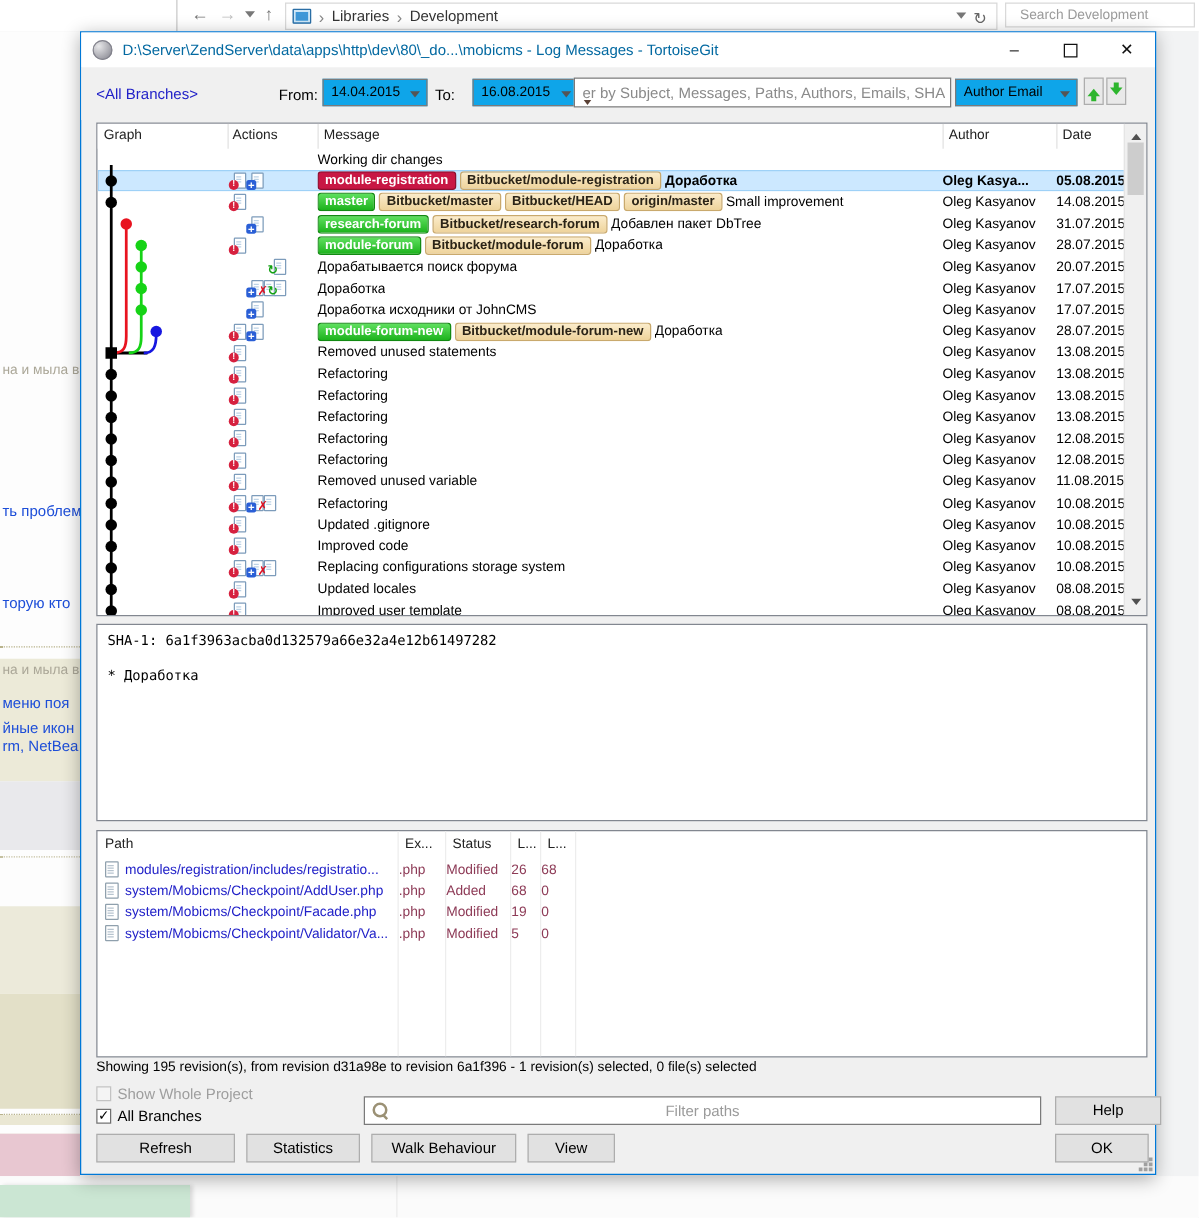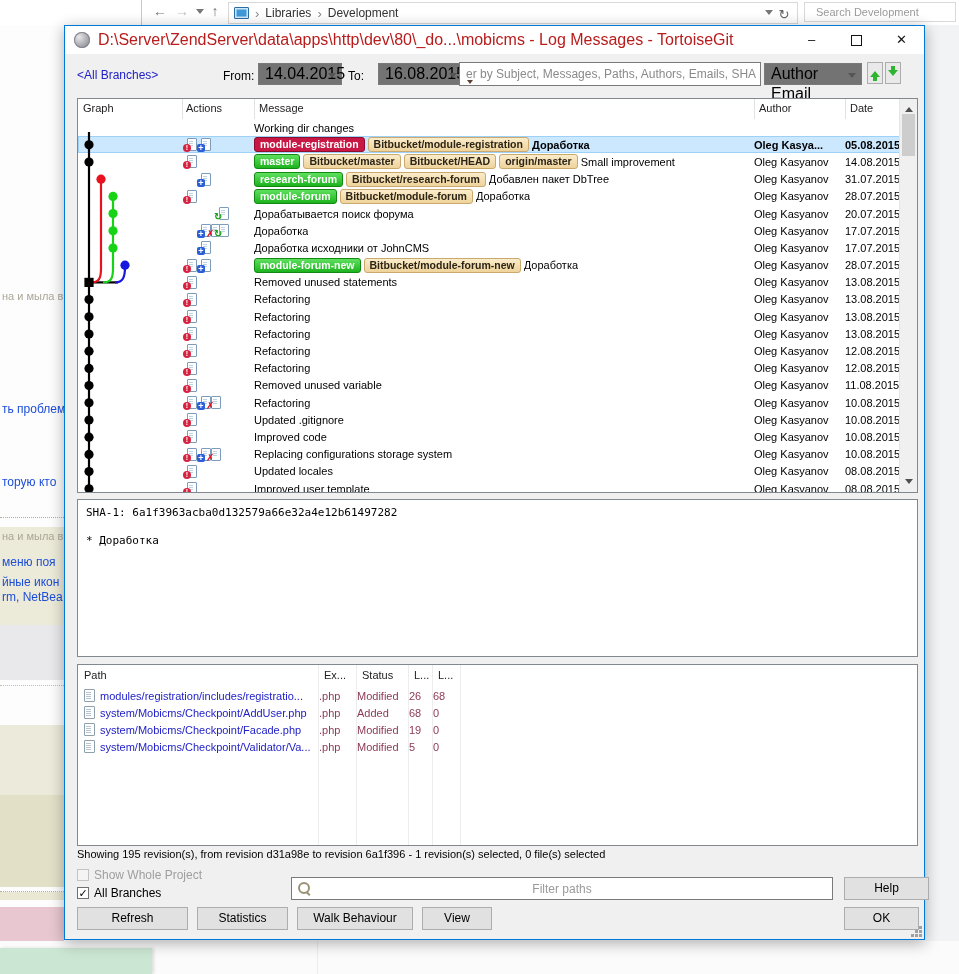--- a/index.html
+++ b/index.html
@@ -44,33 +44,33 @@
     box-shadow:2px 0 3px rgba(0,0,0,.12);}
   #bottom-vline{position:absolute;left:317px;top:0;width:1px;height:33px;background:#ececec;}
   #right-strip{position:absolute;left:925px;top:25px;width:34px;height:916px;background:#f2f3f4;}
 
   
   #dialog{position:absolute;left:64px;top:25px;width:861px;height:915px;background:#f0f0f0;
     border:1px solid #0078d7;box-sizing:border-box;box-shadow:0 3px 14px rgba(0,0,0,.32);}
   #titlebar{position:absolute;left:0;top:0;width:100%;height:28px;background:#ffffff;}
   #app-icon{position:absolute;left:9px;top:6px;width:16px;height:16px;border-radius:50%;
     background:radial-gradient(circle at 5px 5px,#e8e8ea,#9a9aa2 70%,#6d6d76);box-shadow:inset 0 0 0 1px #83838d;}
-  #title-text{position:absolute;left:33px;top:0;line-height:28px;font-size:16px;color:#b91c1c;white-space:nowrap;
+  #title-text{position:absolute;left:33px;top:0;line-height:28px;font-size:12px;color:#0369a1;white-space:nowrap;
     overflow:hidden;width:660px;}
   .winbtn{position:absolute;top:0;width:45px;height:28px;text-align:center;line-height:28px;font-size:13px;color:#111;}
   #btn-min{right:90px;} #btn-max{right:45px;} #btn-close{right:0;}
   #btn-max span{display:inline-block;width:9px;height:9px;border:1px solid #111;vertical-align:middle;}
 
   
   #filterbar{position:absolute;left:0;top:28px;width:100%;height:42px;background:#f0f0f0;}
   #all-branches{position:absolute;left:12px;top:14px;font-size:12px;color:#2121c8;white-space:nowrap;}
   .flabel{position:absolute;top:15px;font-size:12px;color:#000;}
   #from-label{left:158px;} #to-label{left:283px;}
-  .combo{position:absolute;top:9px;height:22px;background:#737373;border:1px solid #7a7a7a;box-sizing:border-box;
-    font-size:16px;color:#000;line-height:20px;padding-left:6px;}
+  .combo{position:absolute;top:9px;height:22px;background:#0ea5e9;border:1px solid #7a7a7a;box-sizing:border-box;
+    font-size:11px;color:#000;line-height:20px;padding-left:6px;}
   .combo .chev{position:absolute;right:5px;top:9px;width:0;height:0;border:4px solid transparent;border-top:5px solid #555;}
   #from-combo{left:193px;width:84px;} #to-combo{left:313px;width:85px;}
   #author-combo{left:699px;width:98px;}
   #log-filter{position:absolute;left:394px;top:8px;width:302px;height:24px;border:1px solid #7a7a7a;
     box-sizing:border-box;font-size:12px;padding:0 4px 0 6px;color:#444;font-family:"Liberation Sans",sans-serif;}
   #log-filter::placeholder{color:#8a8a8a;}
   #filter-caret{position:absolute;left:402px;top:26px;width:0;height:0;border:3px solid transparent;border-top:4px solid #5a4035;}
   .garrow{position:absolute;top:8px;width:16px;height:22px;background:#e9e9e9;border:1px solid #adadad;box-sizing:border-box;
     display:flex;flex-direction:column;align-items:center;justify-content:center;}
   #arrow-up{left:802px;} #arrow-down{left:820px;}

